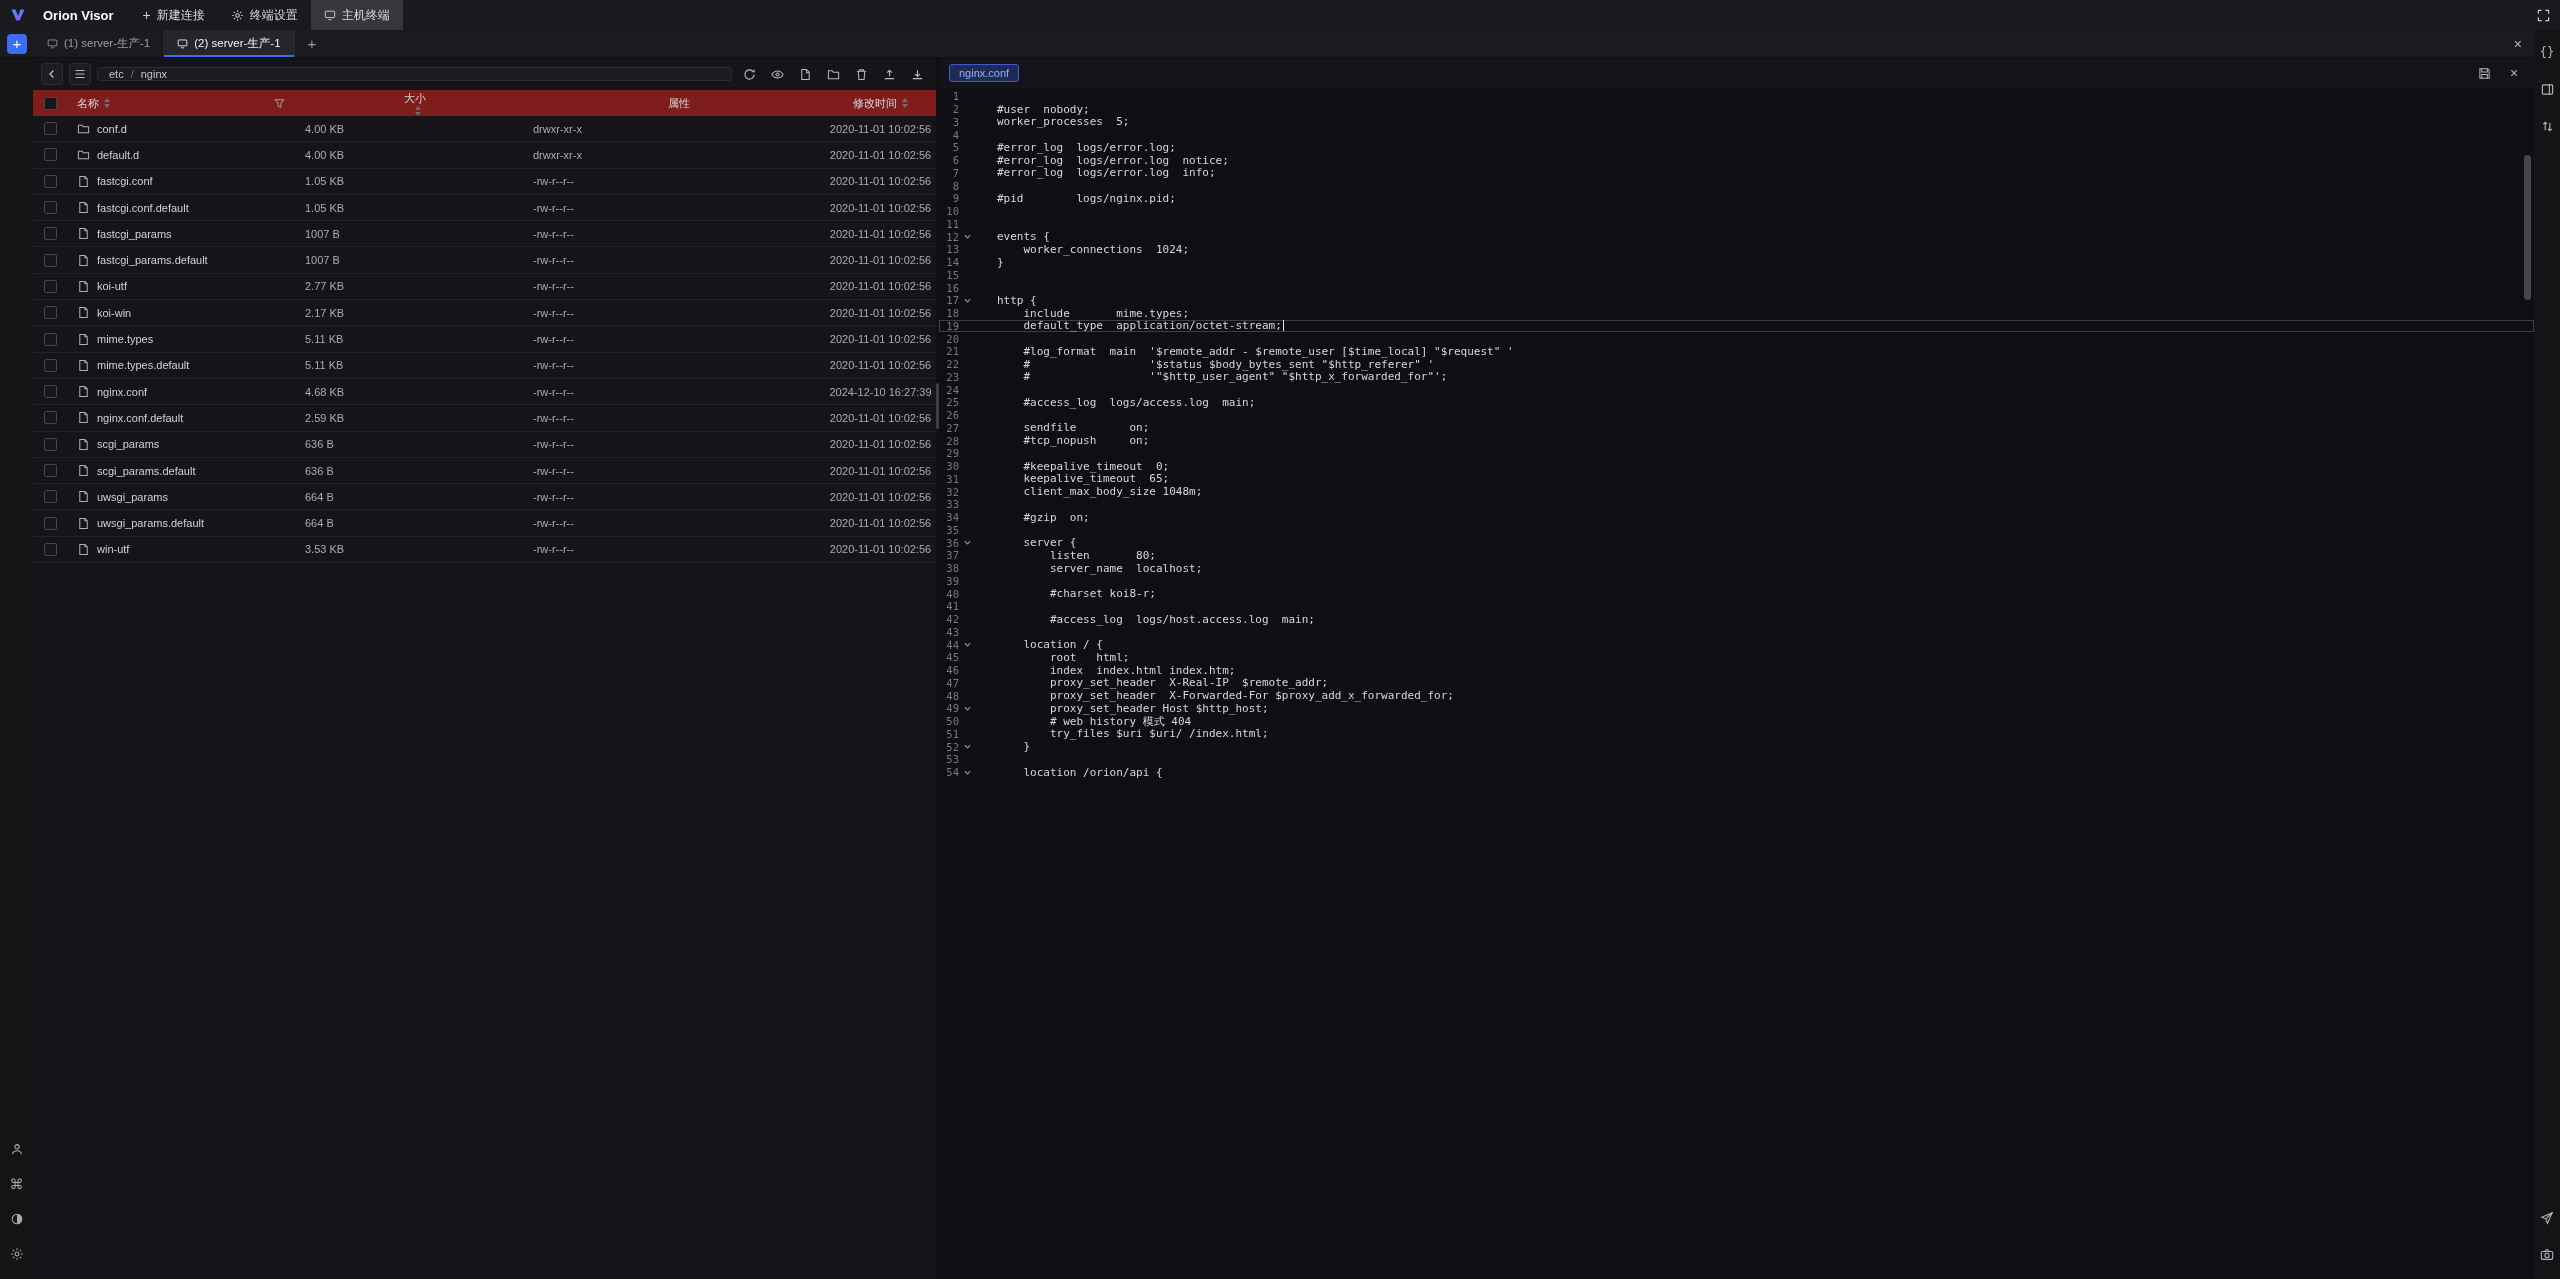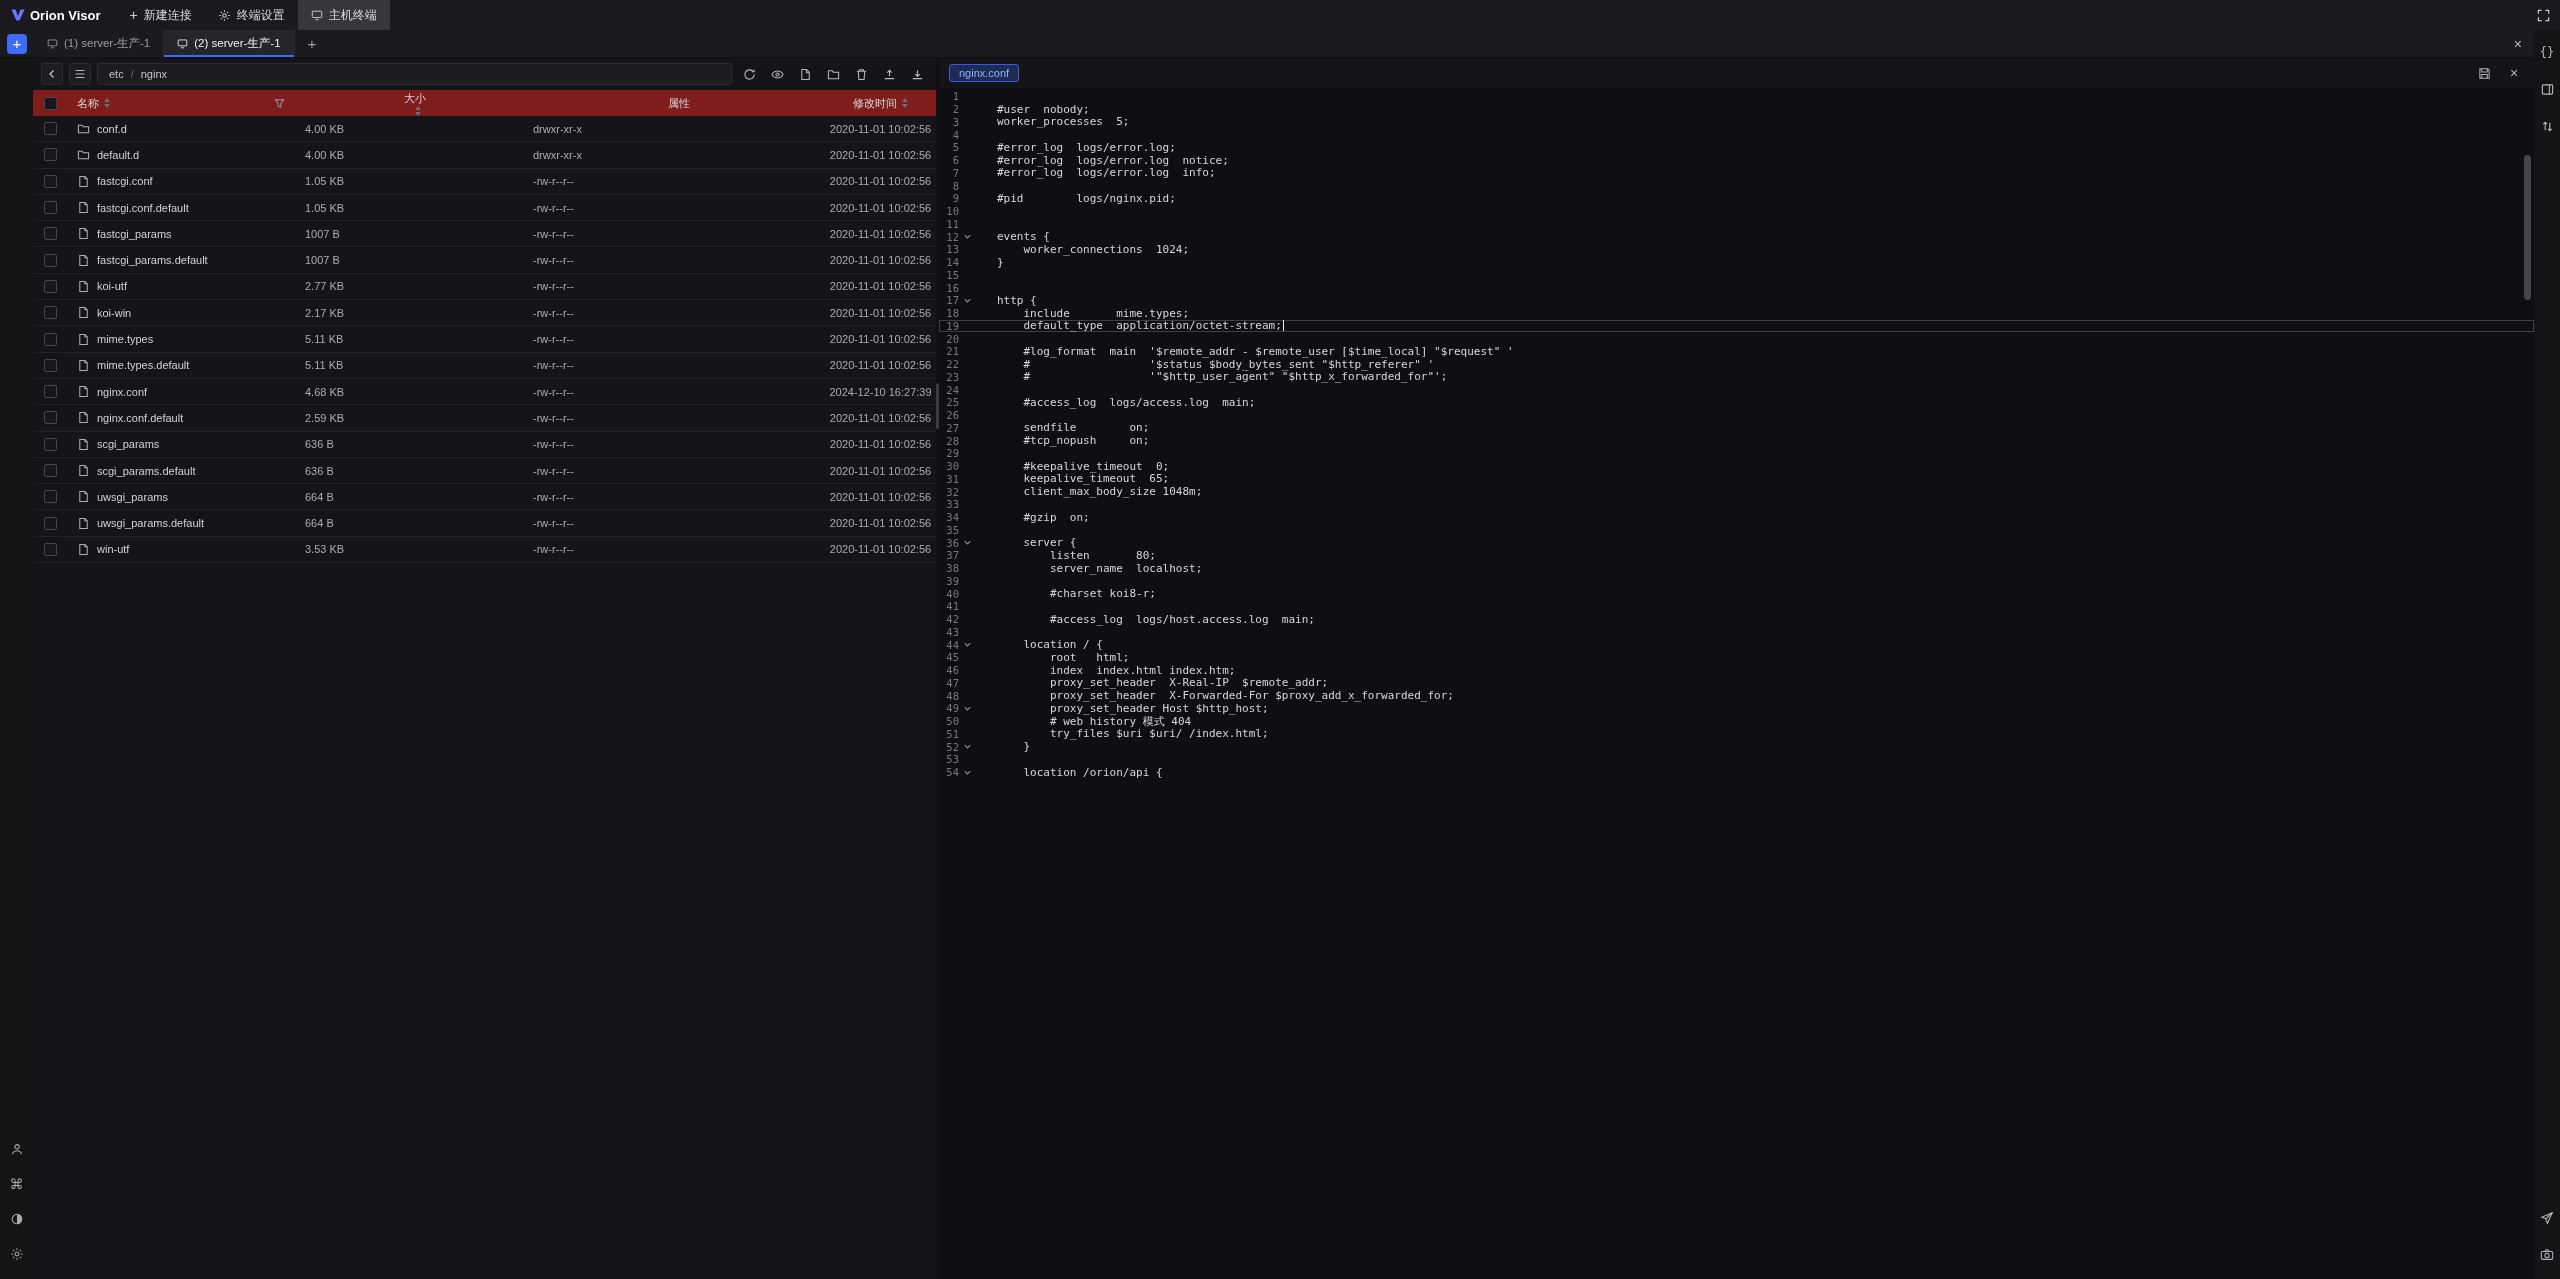--- a/index.html
+++ b/index.html
@@ -7,21 +7,21 @@
   .app {
     width:2560px; height:1279px; overflow:hidden;
     background:#141417; color:#d4d4d8;
     font-family:"Liberation Sans", sans-serif; font-size:12px;
     display:flex; flex-direction:column;
   }
   .spacer { flex:1; }
 
   
   .topbar { flex:0 0 30px; display:flex; align-items:stretch; background:#1a1a1e; }
-  .logo { display:flex; align-items:center; gap:4px; padding:0 16px 0 10px; font-weight:bold; font-size:13px; color:#fff; }
+  .logo { display:flex; align-items:center; gap:17px; padding:0 16px 0 10px; font-weight:bold; font-size:13px; color:#fff; }
   .menu-item { display:flex; align-items:center; gap:6px; padding:0 13px; font-size:12px; color:#dcdce0; cursor:pointer; }
   .menu-item.active { background:#36363c; }
   .menu-item .mi { display:flex; align-items:center; color:#cfcfd4; }
   .topbar-right { display:flex; align-items:center; padding:0 10px; color:#c9c9ce; }
 
   
   .below { flex:1; display:flex; min-height:0; }
   .main-col { flex:1; display:flex; flex-direction:column; min-width:0; }
   .right-rail { flex:0 0 26px; display:flex; flex-direction:column; align-items:center; gap:17px; padding:12px 0 14px; background:#141417; color:#b4b4ba; }
 
@@ -36,21 +36,21 @@
 
   
   .content-row { flex:1; display:flex; min-height:0; }
   .left-rail { flex:0 0 33px; display:flex; flex-direction:column; align-items:center; justify-content:flex-end; gap:15px; padding-bottom:15px; background:#141417; color:#a9a9ae; }
   .rail-btn { display:flex; align-items:center; justify-content:center; width:20px; height:20px; cursor:pointer; }
 
   
   .file-panel { flex:0 0 903px; display:flex; flex-direction:column; background:#151519; min-width:0; }
   .fm-toolbar { flex:0 0 32px; display:flex; align-items:center; gap:6px; padding:0 8px; }
   .tool-btn { width:22px; height:22px; flex:0 0 22px; display:flex; align-items:center; justify-content:center; color:#b9b9be; background:#1c1c21; border:1px solid #2b2b31; border-radius:3px; cursor:pointer; }
-  .breadcrumb { flex:1; height:22px; display:flex; align-items:center; gap:7px; padding:0 11px; background:#1b1b20; border:1px solid #2b2b31; border-radius:3px; font-size:11px; color:#c6c6ca; }
+  .breadcrumb { flex:1; height:14px; display:flex; align-items:center; gap:7px; padding:0 11px; background:#1b1b20; border:1px solid #2b2b31; border-radius:3px; font-size:11px; color:#c6c6ca; }
   .crumb { cursor:pointer; }
   .crumb-sep { color:#6a6a70; }
   .fm-icon-btn { width:22px; height:22px; display:flex; align-items:center; justify-content:center; color:#b9b9be; border-radius:3px; cursor:pointer; }
 
   .fm-head, .fm-row { display:grid; grid-template-columns:34px 230px 228px 300px 1fr; align-items:center; }
   .fm-head { height:26px; background:#7f1d1d; font-size:11px; color:#d6d6da; }
   .fm-body { flex:1; overflow:hidden; }
   .fm-row { height:26.3px; border-bottom:1px solid #212126; font-size:11px; color:#ababb0; cursor:pointer; }
   .c-check { display:flex; justify-content:center; }
   .checkbox { width:13px; height:13px; border:1px solid #45454c; border-radius:2px; background:#17171b; display:inline-block; cursor:pointer; }

